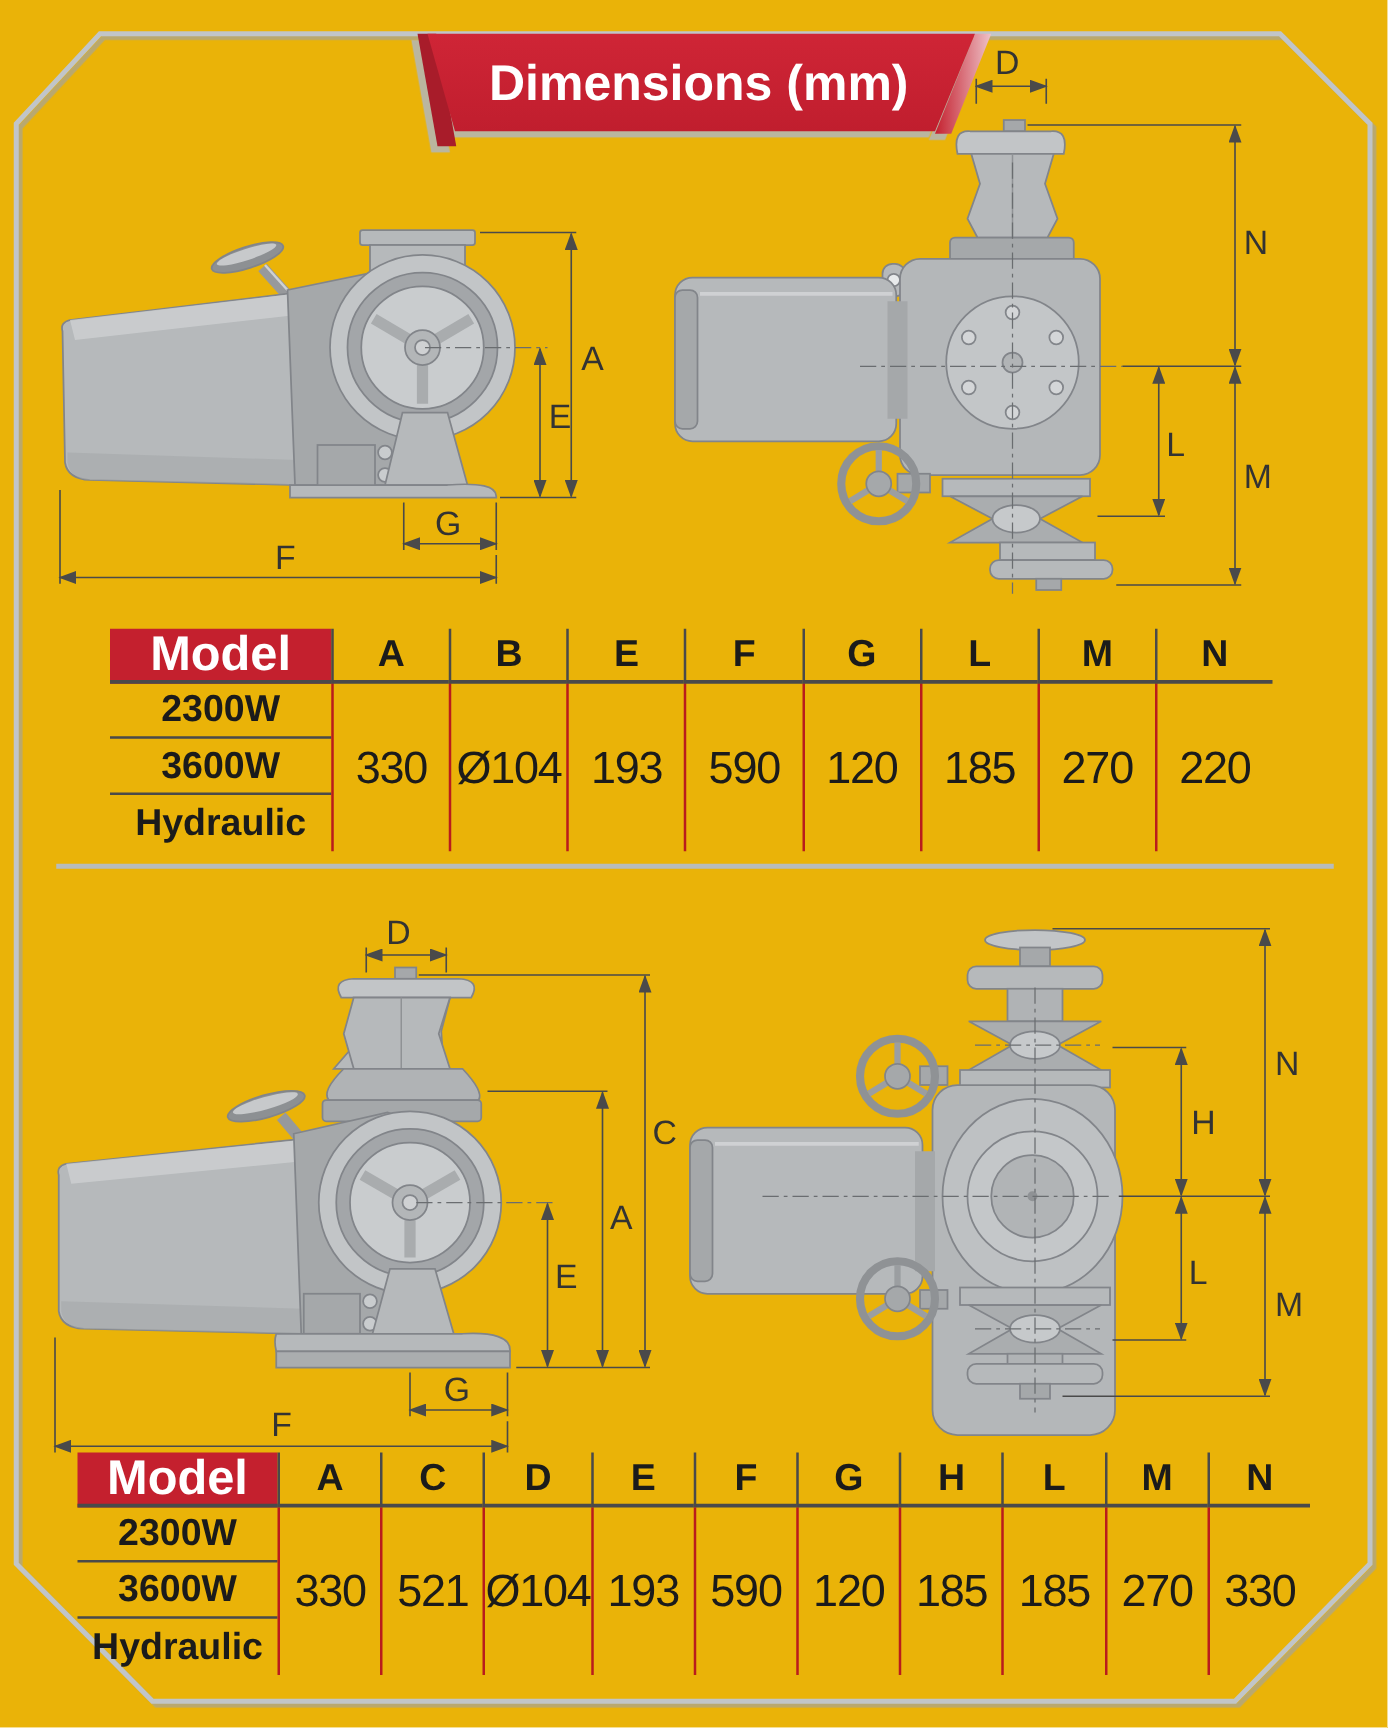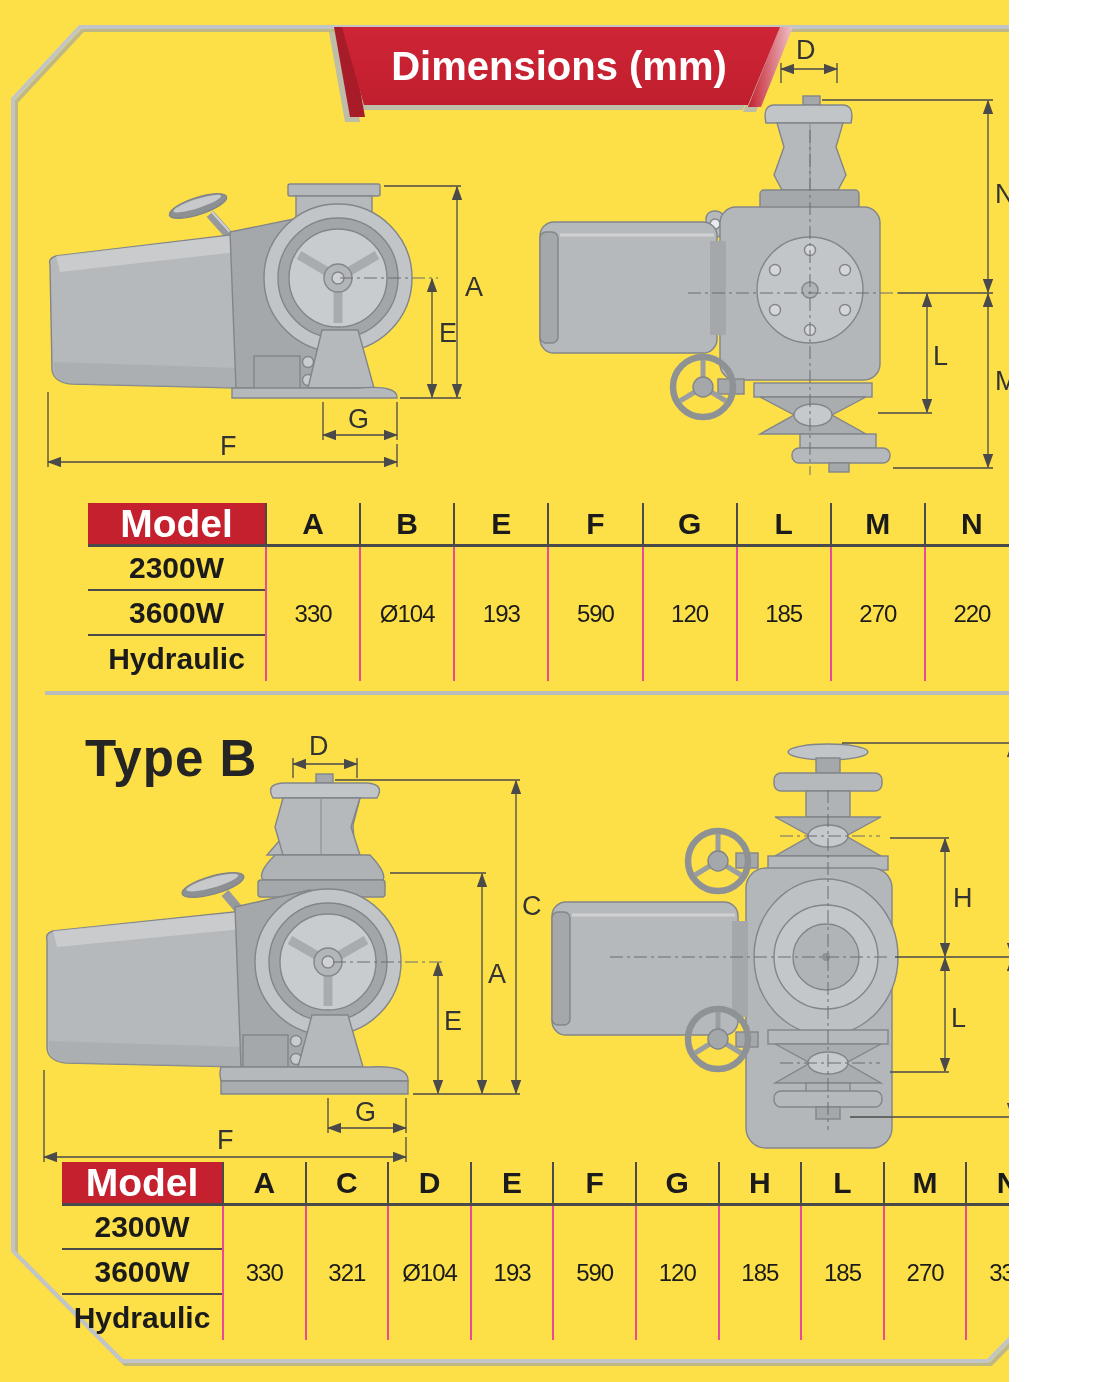--- a/index.html
+++ b/index.html
@@ -1,16 +1,16 @@
 <!DOCTYPE html>
 <html><head>
 <meta charset="utf-8">
 <style>
   html,body{margin:0;padding:0;background:#fff;}
-  .page{position:relative;width:1009px;height:1382px;background:#fde047;overflow:hidden;
+  .page{position:relative;width:1110px;height:1382px;background:#eab308;overflow:hidden;
         font-family:"Liberation Sans",sans-serif;}
   svg{position:absolute;overflow:visible;}
   svg text{font-family:"Liberation Sans",sans-serif;}
 
   
   #border-svg{left:0;top:0;}
 
   
   #banner-svg{left:328px;top:24px;}
 
@@ -25,21 +25,21 @@
   
   .dim-table{position:absolute;display:grid;grid-template-rows:44px 44px 45px 45px;color:#1b1b1b;}
   .dim-table .th{display:flex;align-items:center;justify-content:center;
                  font-weight:bold;font-size:30px;border-bottom:3px solid #4a4a4a;}
   .dim-table .model-th{background:#c4202e;color:#ffffff;font-size:39px;}
   .dim-table .colh{border-left:2px solid #4a4a4a;}
   .dim-table .modelname{display:flex;align-items:center;justify-content:center;
                         font-weight:bold;font-size:30px;}
   .dim-table .sep{border-bottom:2px solid #4a4a4a;}
   .dim-table .val{display:flex;align-items:center;justify-content:center;
-                  font-size:24px;letter-spacing:-1px;border-left:2px solid #ec4899;}
+                  font-size:36px;letter-spacing:-1px;border-left:2px solid #b91c1c;}
   #tableA{left:88px;top:503px;width:930px;grid-template-columns:177px repeat(8,1fr);}
   #tableB{left:62px;top:1162px;width:986px;grid-template-columns:160px repeat(10,1fr);}
 
   
   .mline{stroke:#82858a;stroke-width:1.4;}
   .dim{stroke:#4a4a4a;stroke-width:1.3;fill:none;}
   .cdash{stroke:#6a6d70;stroke-width:1;stroke-dasharray:13 4 3 4;fill:none;}
   .dlabel{font-size:27px;fill:#333333;font-weight:400;}
 </style>
 </head>
@@ -63,21 +63,20 @@
       </linearGradient>
     </defs>
     <g style="filter:drop-shadow(-5px 5px 0 rgba(178,182,186,0.85));">
       <polygon points="6,3 21,3 37,93 22,93" fill="#a81c2a"></polygon>
       <polygon points="452,3 465,3 433,83 420,83" fill="url(#gSide)"></polygon>
       <polygon points="14,3 452,3 420,81 36,81" fill="url(#gMain)"></polygon>
     </g>
     <text x="231" y="56" text-anchor="middle" font-size="40" font-weight="bold" fill="#ffffff">Dimensions (mm)</text>
   </svg>
 
-  <div id="headingB" class="heading">Type B</div>
 
   <svg style="left:40px;top:170px;" width="440" height="305" viewBox="0 0 440 305">
     <defs>
       <marker id="arAS" markerWidth="11" markerHeight="8" refX="10" refY="4" orient="auto-start-reverse">
         <path d="M0,0 L11,4 L0,8 Z" fill="#4a4a4a"></path>
       </marker>
     </defs>
 
     <g>
       <g transform="rotate(-18 158 36)">
@@ -365,21 +364,21 @@
     <div class="th colh" style="grid-area:1/6">F</div>
     <div class="th colh" style="grid-area:1/7">G</div>
     <div class="th colh" style="grid-area:1/8">H</div>
     <div class="th colh" style="grid-area:1/9">L</div>
     <div class="th colh" style="grid-area:1/10">M</div>
     <div class="th colh" style="grid-area:1/11">N</div>
     <div class="modelname sep" style="grid-area:2/1">2300W</div>
     <div class="modelname sep" style="grid-area:3/1">3600W</div>
     <div class="modelname" style="grid-area:4/1">Hydraulic</div>
     <div class="val" style="grid-area:2/2/5/3">330</div>
-    <div class="val" style="grid-area:2/3/5/4">321</div>
+    <div class="val" style="grid-area:2/3/5/4">521</div>
     <div class="val" style="grid-area:2/4/5/5">Ø104</div>
     <div class="val" style="grid-area:2/5/5/6">193</div>
     <div class="val" style="grid-area:2/6/5/7">590</div>
     <div class="val" style="grid-area:2/7/5/8">120</div>
     <div class="val" style="grid-area:2/8/5/9">185</div>
     <div class="val" style="grid-area:2/9/5/10">185</div>
     <div class="val" style="grid-area:2/10/5/11">270</div>
     <div class="val" style="grid-area:2/11/5/12">330</div>
   </div>
 

